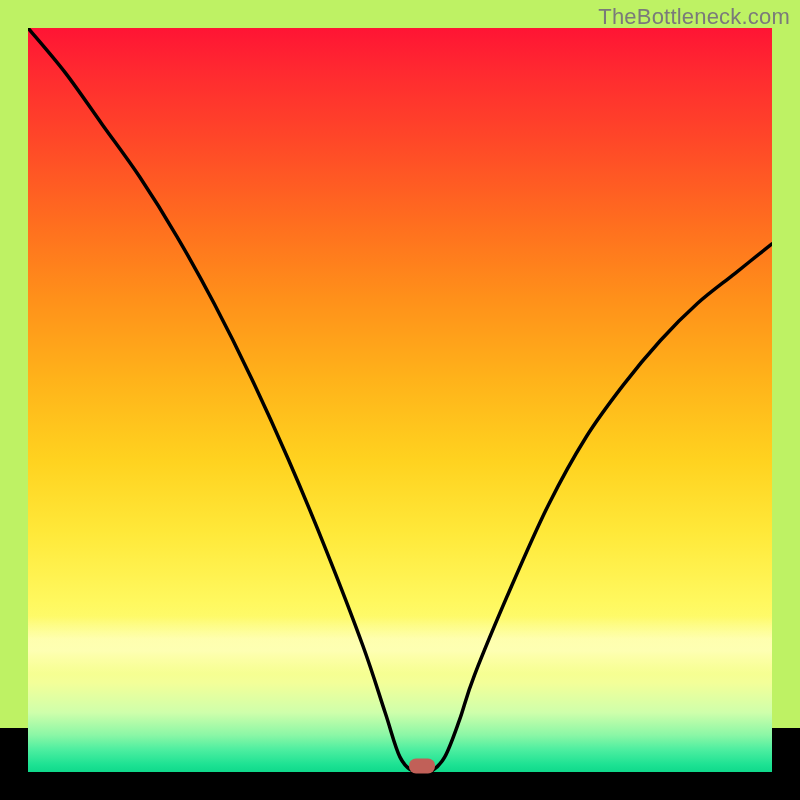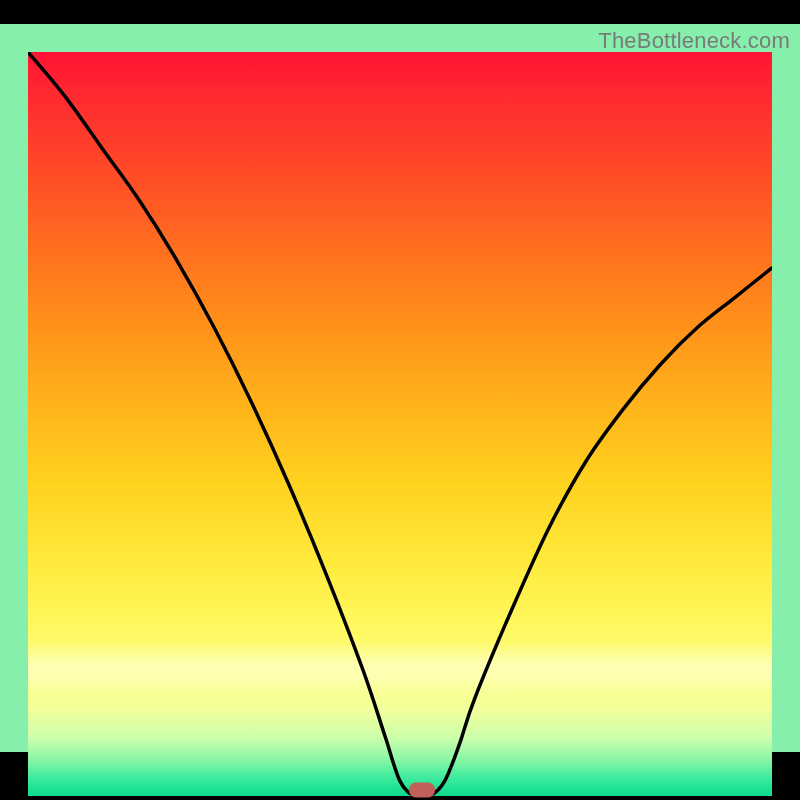--- a/index.html
+++ b/index.html
@@ -8,22 +8,21 @@
     width: 800px;
     height: 800px;
     background: #000;
     overflow: hidden;
     font-family: Arial, Helvetica, sans-serif;
   }
   .frame {
     position: relative;
     width: 800px;
     height: 728px;
-    background: #86efac;
-    margin-top: 24px;
+    background: #bef264;
   }
   .watermark {
     position: absolute;
     top: 4px;
     right: 10px;
     color: #7a7a7a;
     font-size: 22px;
     font-weight: 500;
     letter-spacing: 0.2px;
     z-index: 30;

